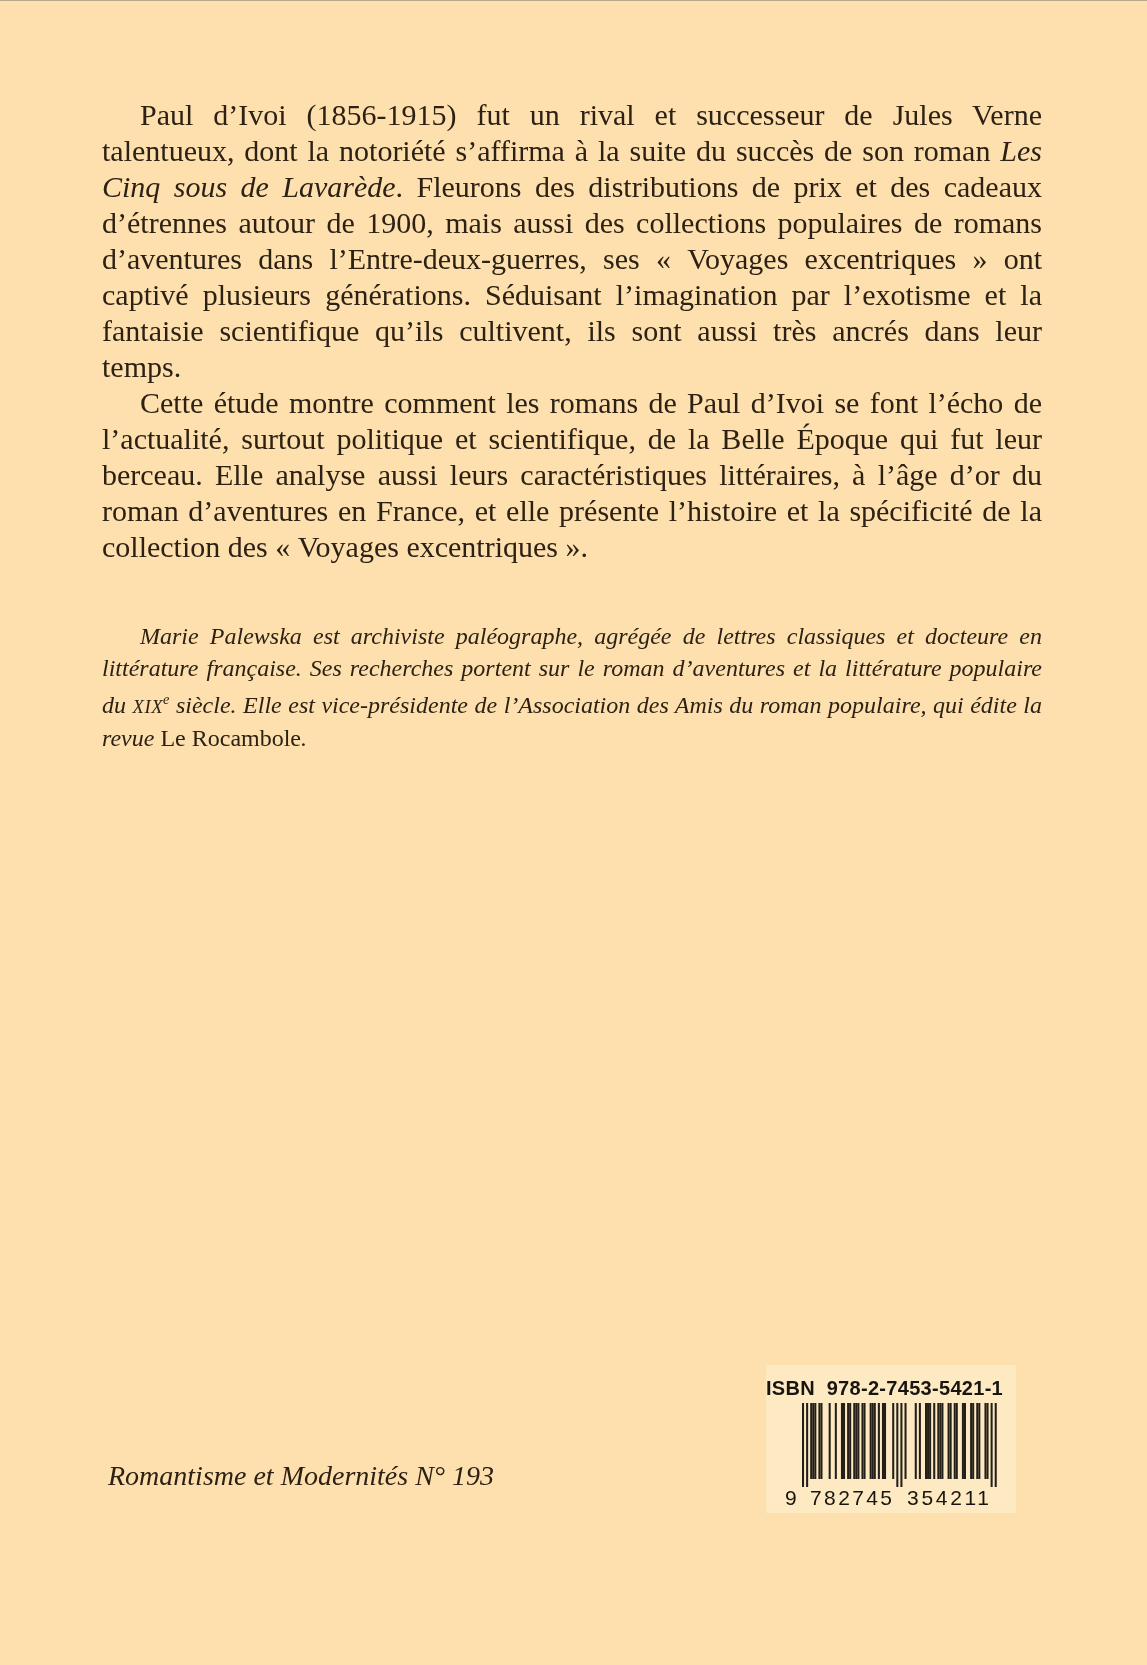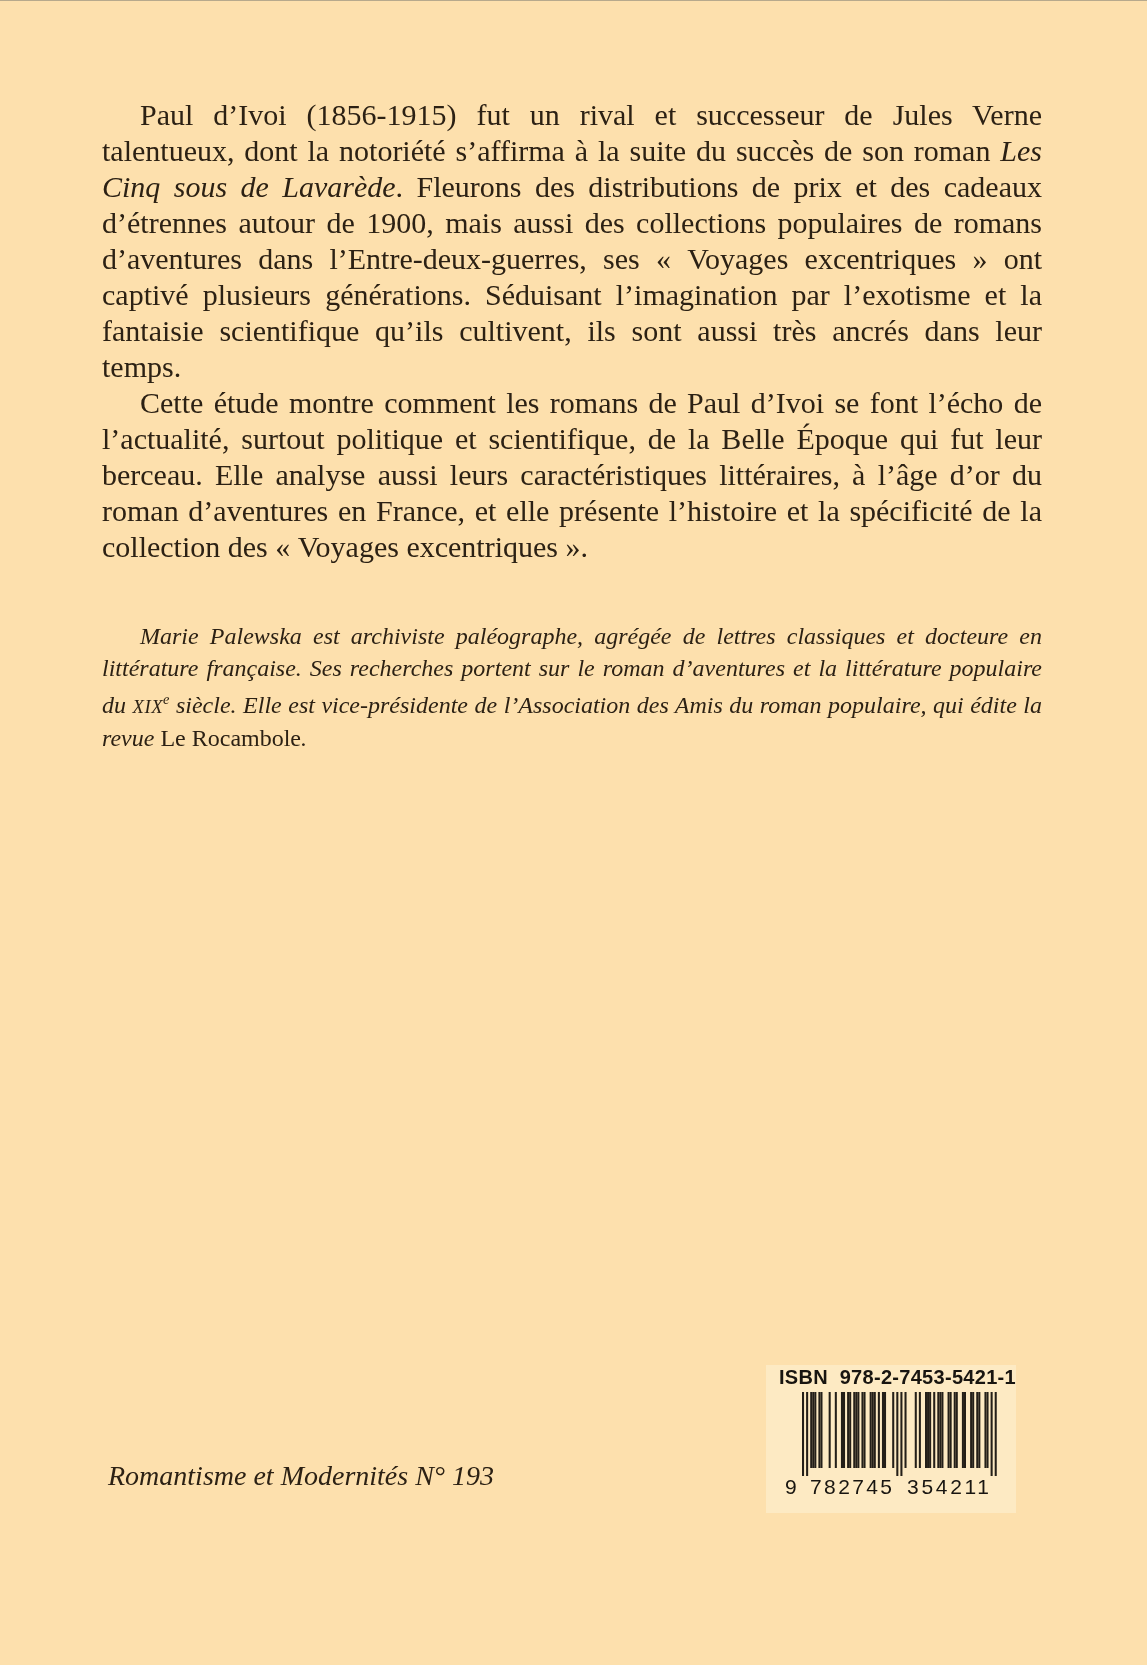--- a/index.html
+++ b/index.html
@@ -53,24 +53,24 @@
     top: 1364px;
     width: 250px;
     height: 148px;
     background: #fdeac3;
   }
   .isbn-label {
     font-family: "Liberation Sans", sans-serif;
     font-size: 20px;
     font-weight: bold;
     font-stretch: condensed;
-    text-align: right;
+    text-align: left;
     white-space: pre;
     color: #181510;
-    padding-top: 1px;
+    padding-top: 12px;
     letter-spacing: 0.3px;
   }
   .barcode-svg {
     display: block;
     margin: 3px auto 0 auto;
   }
   .barcode-svg text {
     font-family: "Liberation Sans", sans-serif;
     fill: #181510;
   }

